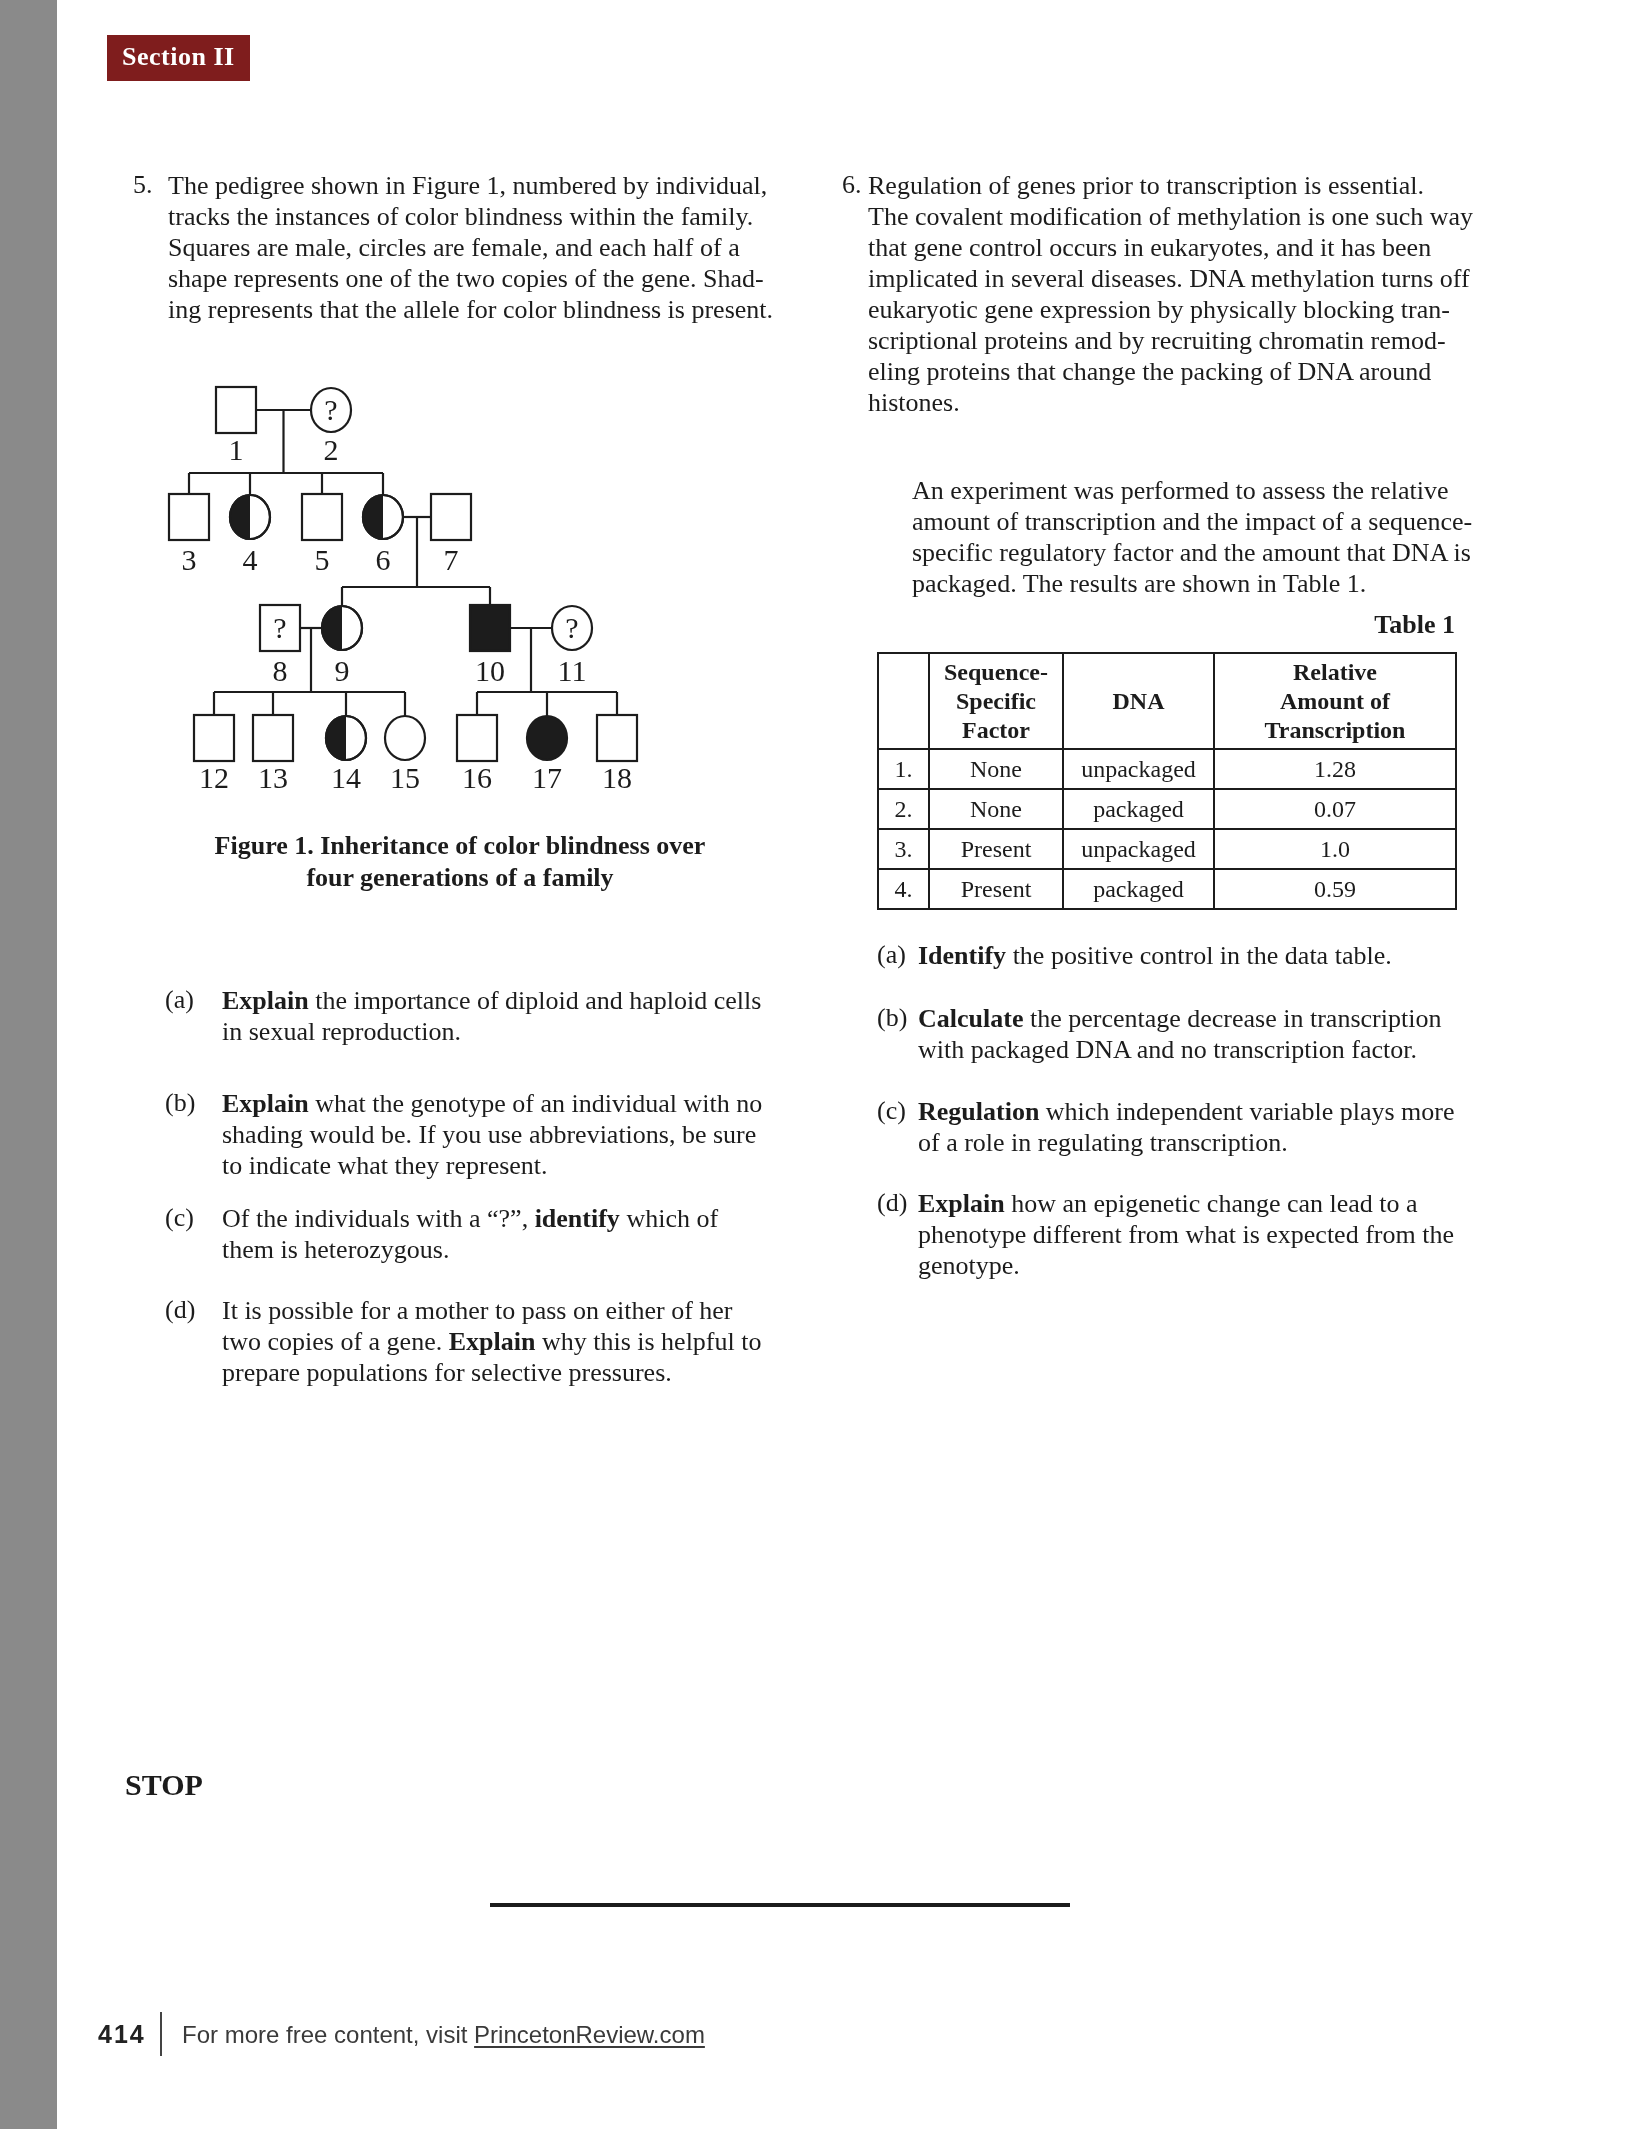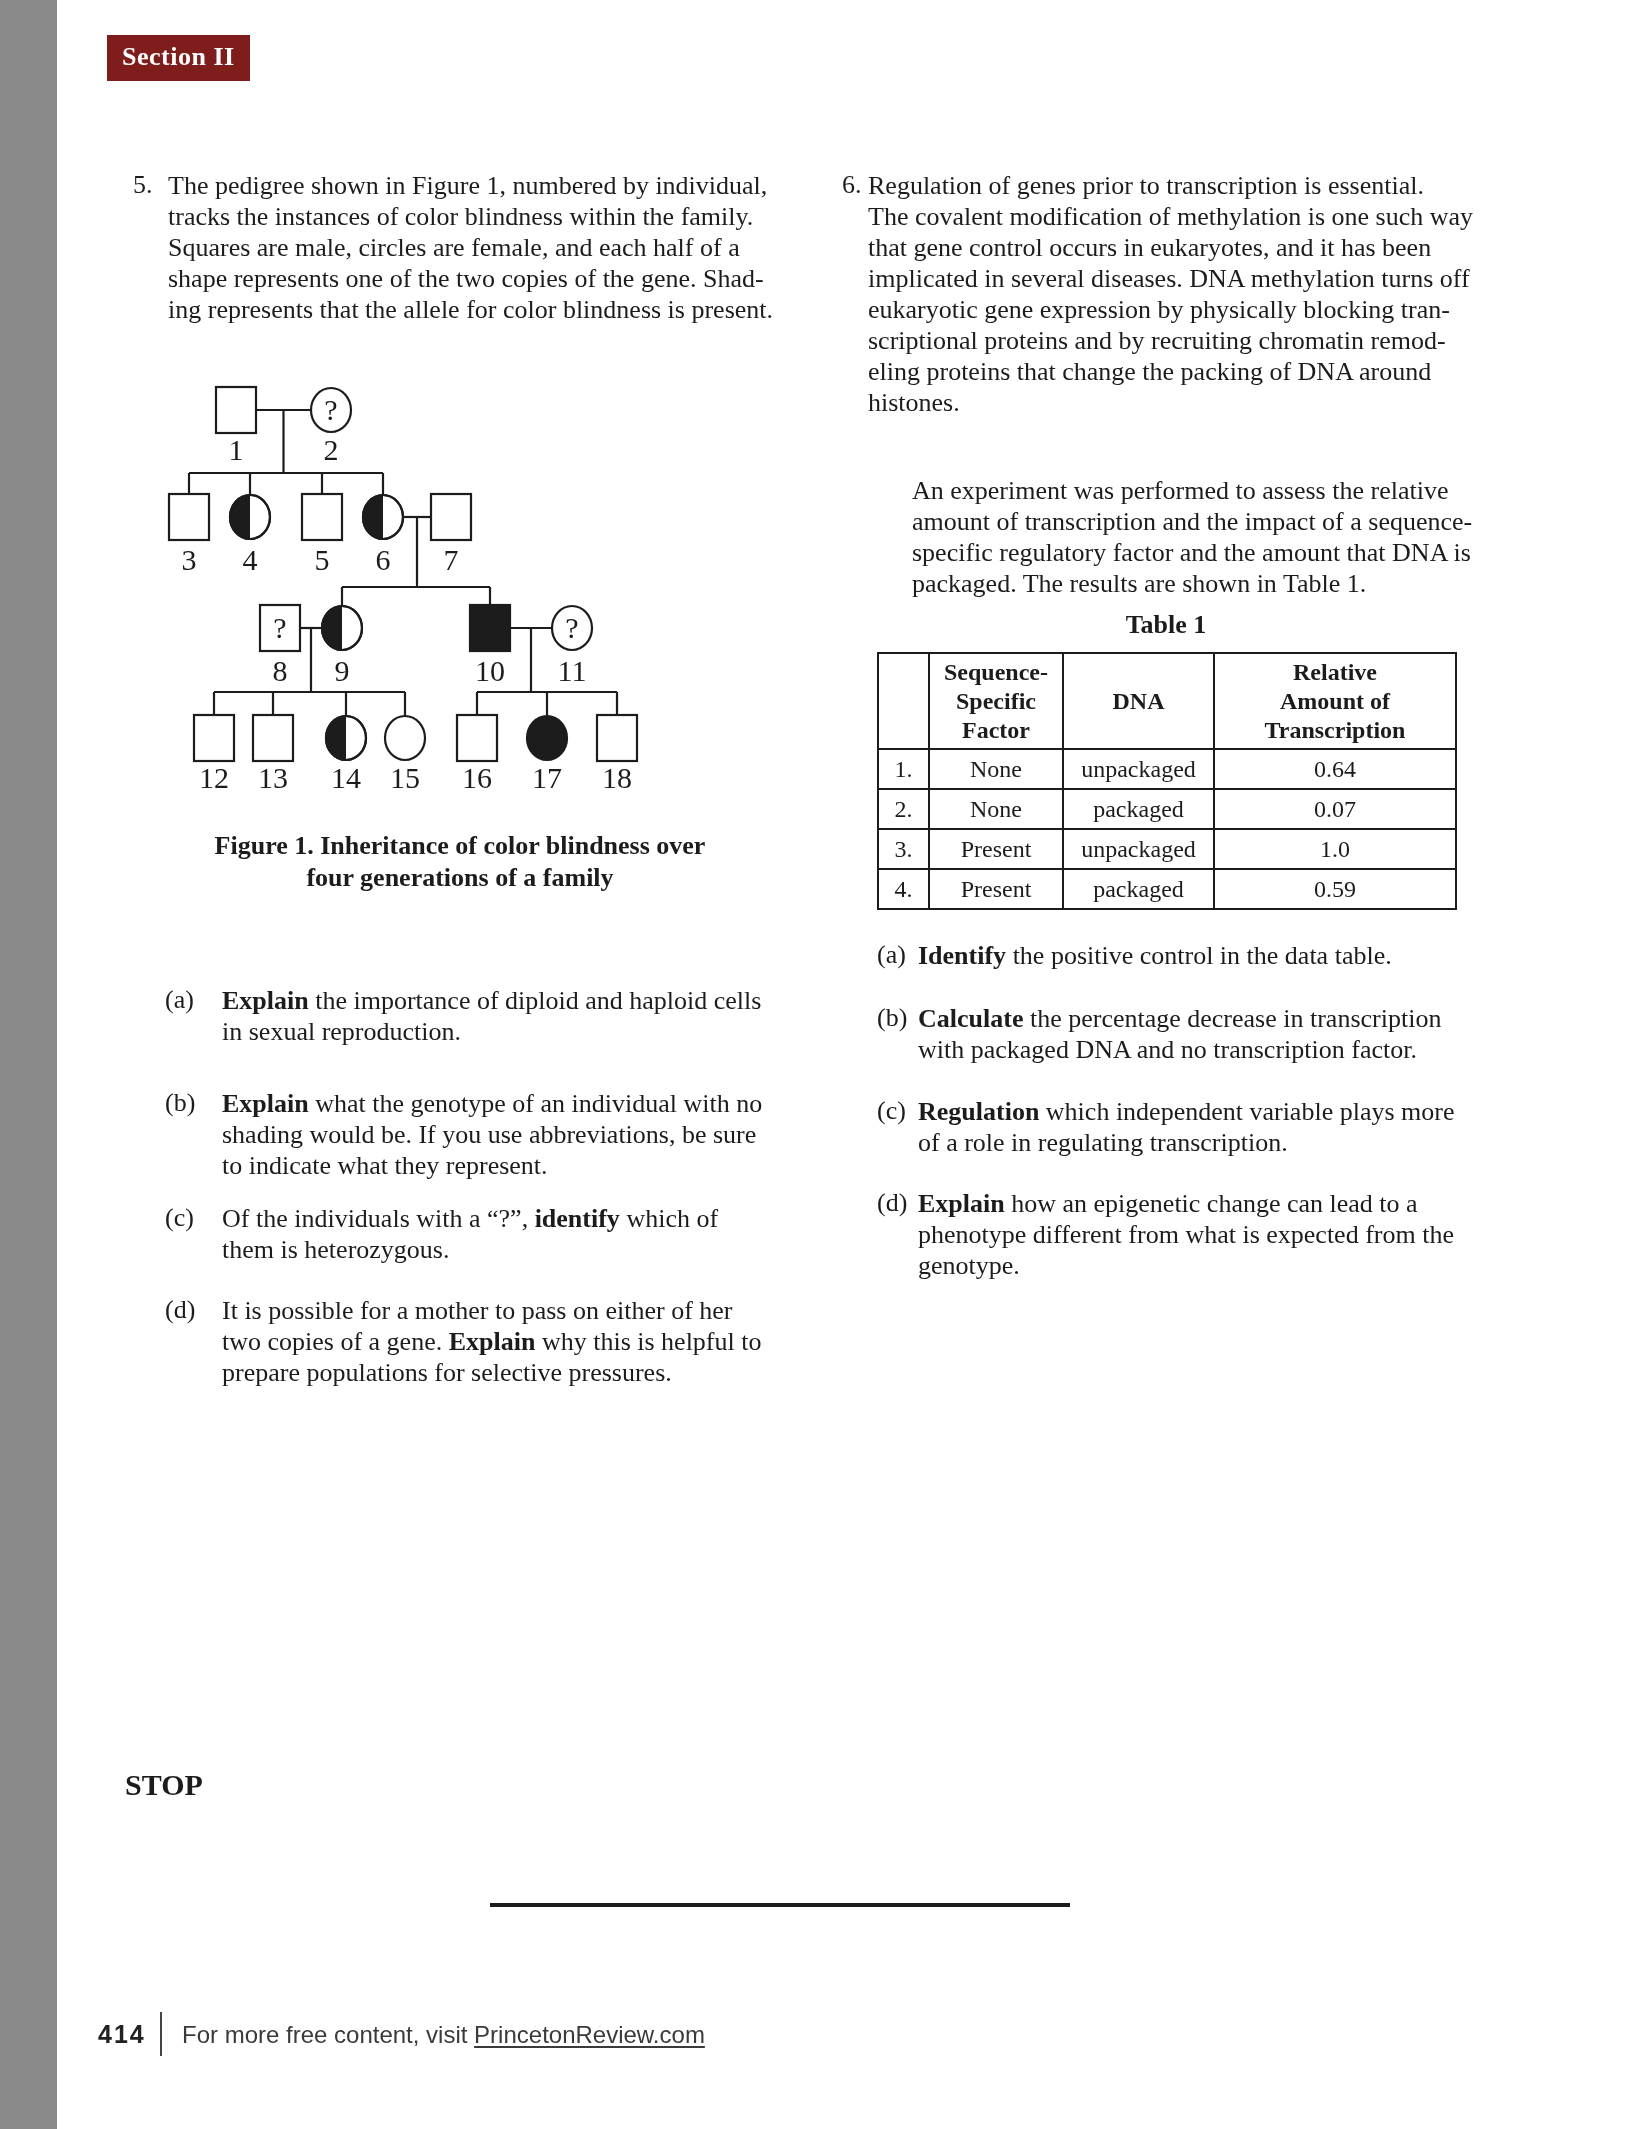--- a/index.html
+++ b/index.html
@@ -16,21 +16,21 @@
   .qnum { position:absolute; left:0; top:0; font-size:26px; }
   .qtext { margin-left:35px; font-size:26px; line-height:31px; white-space:pre-line; width:640px; }
   .item { position:absolute; }
   .ilabel { position:absolute; left:0; top:0; font-size:26px; }
   .itext { font-size:26px; line-height:31px; white-space:pre-line; width:600px; }
   .ind57 { margin-left:57px; }
   .ind41 { margin-left:41px; }
   .b { font-weight:700; }
   .caption { position:absolute; left:150px; top:830px; width:620px; text-align:center;
     font-weight:700; font-size:26px; line-height:32px; white-space:pre-line; }
-  .t1-title { position:absolute; left:877px; top:610px; width:578px; text-align:center;
+  .t1-title { position:absolute; left:877px; top:610px; width:578px; text-align:right;
     font-weight:700; font-size:26px; }
   table.t1 { position:absolute; left:877px; top:652px; border-collapse:collapse;
     table-layout:fixed; width:578px; font-size:24px; }
   table.t1 th, table.t1 td { border:2px solid #1c1c1c; text-align:center; vertical-align:middle;
     padding:0; font-weight:400; }
   table.t1 th { font-weight:700; line-height:29px; white-space:pre-line; }
   tr.thead { height:96px; }
   tr.trow { height:40px; }
   .stop { position:absolute; left:125px; top:1768px; width:1310px; text-align:left;
     font-weight:700; font-size:30px; }
@@ -247,21 +247,21 @@
 Factor</th>
       <th>DNA</th>
       <th>Relative
 Amount of
 Transcription</th>
     </tr>
     <tr class="trow">
       <td>1.</td>
       <td>None</td>
       <td>unpackaged</td>
-      <td>0.64</td>
+      <td>1.28</td>
     </tr>
     <tr class="trow">
       <td>2.</td>
       <td>None</td>
       <td>packaged</td>
       <td>0.07</td>
     </tr>
     <tr class="trow">
       <td>3.</td>
       <td>Present</td>

